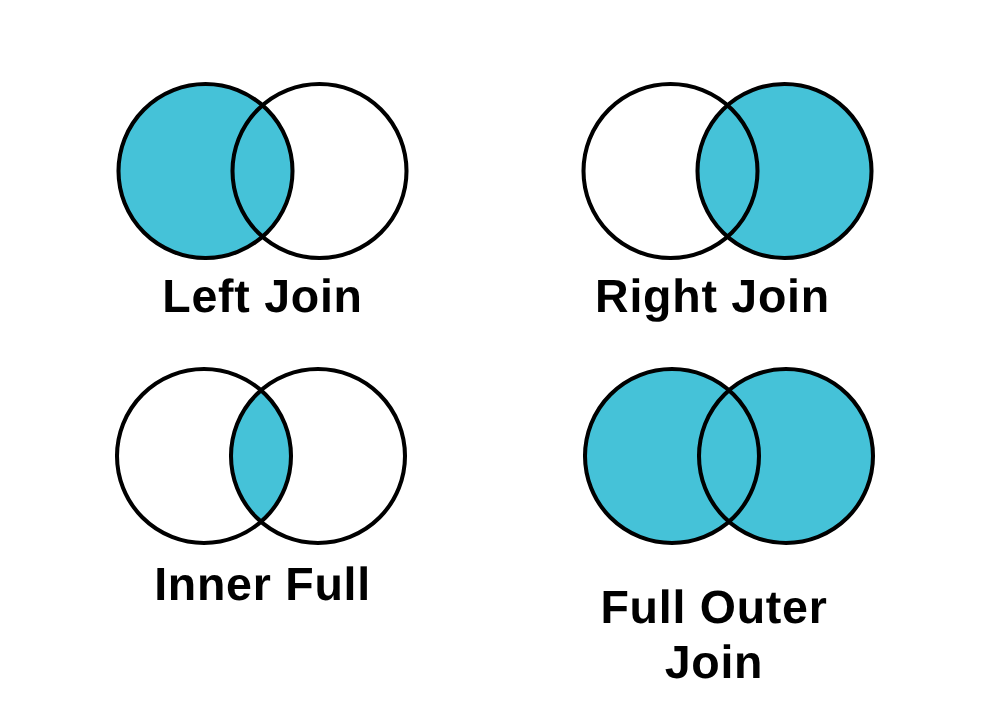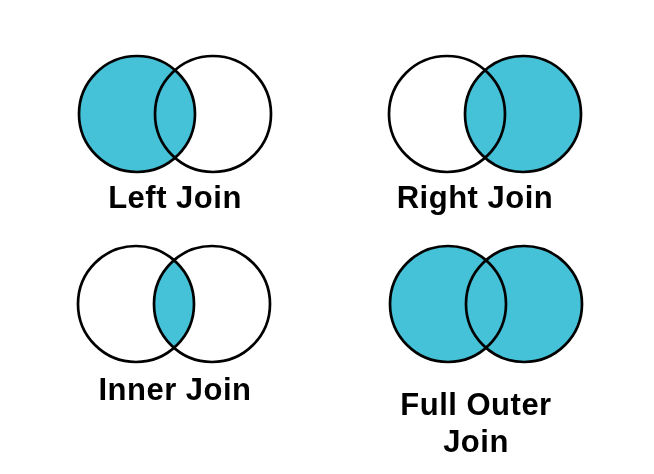--- a/index.html
+++ b/index.html
@@ -67,21 +67,21 @@
   </svg>
   <div id="label-right-join" class="venn-label">Right Join</div>
 
   <svg id="svg-inner-join" class="venn-svg" width="230" height="126" viewBox="0 0 230 126">
     <circle class="fill-left" cx="77" cy="63" r="58" fill="none"></circle>
     <circle class="fill-right" cx="153" cy="63" r="58" fill="none"></circle>
     <path class="fill-lens" d="M115,19.2 A58,58 0 0 1 115,106.8 A58,58 0 0 1 115,19.2 Z" fill="#45C2D8"></path>
     <circle class="outline" cx="77" cy="63" r="58"></circle>
     <circle class="outline" cx="153" cy="63" r="58"></circle>
   </svg>
-  <div id="label-inner-join" class="venn-label">Inner Join</div>
+  <div id="label-inner-join" class="venn-label">Inner Full</div>
 
   <svg id="svg-full-outer-join" class="venn-svg" width="230" height="126" viewBox="0 0 230 126">
     <circle class="fill-left" cx="77" cy="63" r="58" fill="#45C2D8"></circle>
     <circle class="fill-right" cx="153" cy="63" r="58" fill="#45C2D8"></circle>
     <path class="fill-lens" d="M115,19.2 A58,58 0 0 1 115,106.8 A58,58 0 0 1 115,19.2 Z" fill="none"></path>
     <circle class="outline" cx="77" cy="63" r="58"></circle>
     <circle class="outline" cx="153" cy="63" r="58"></circle>
   </svg>
   <div id="label-full-outer-join" class="venn-label">Full Outer Join</div>
 

